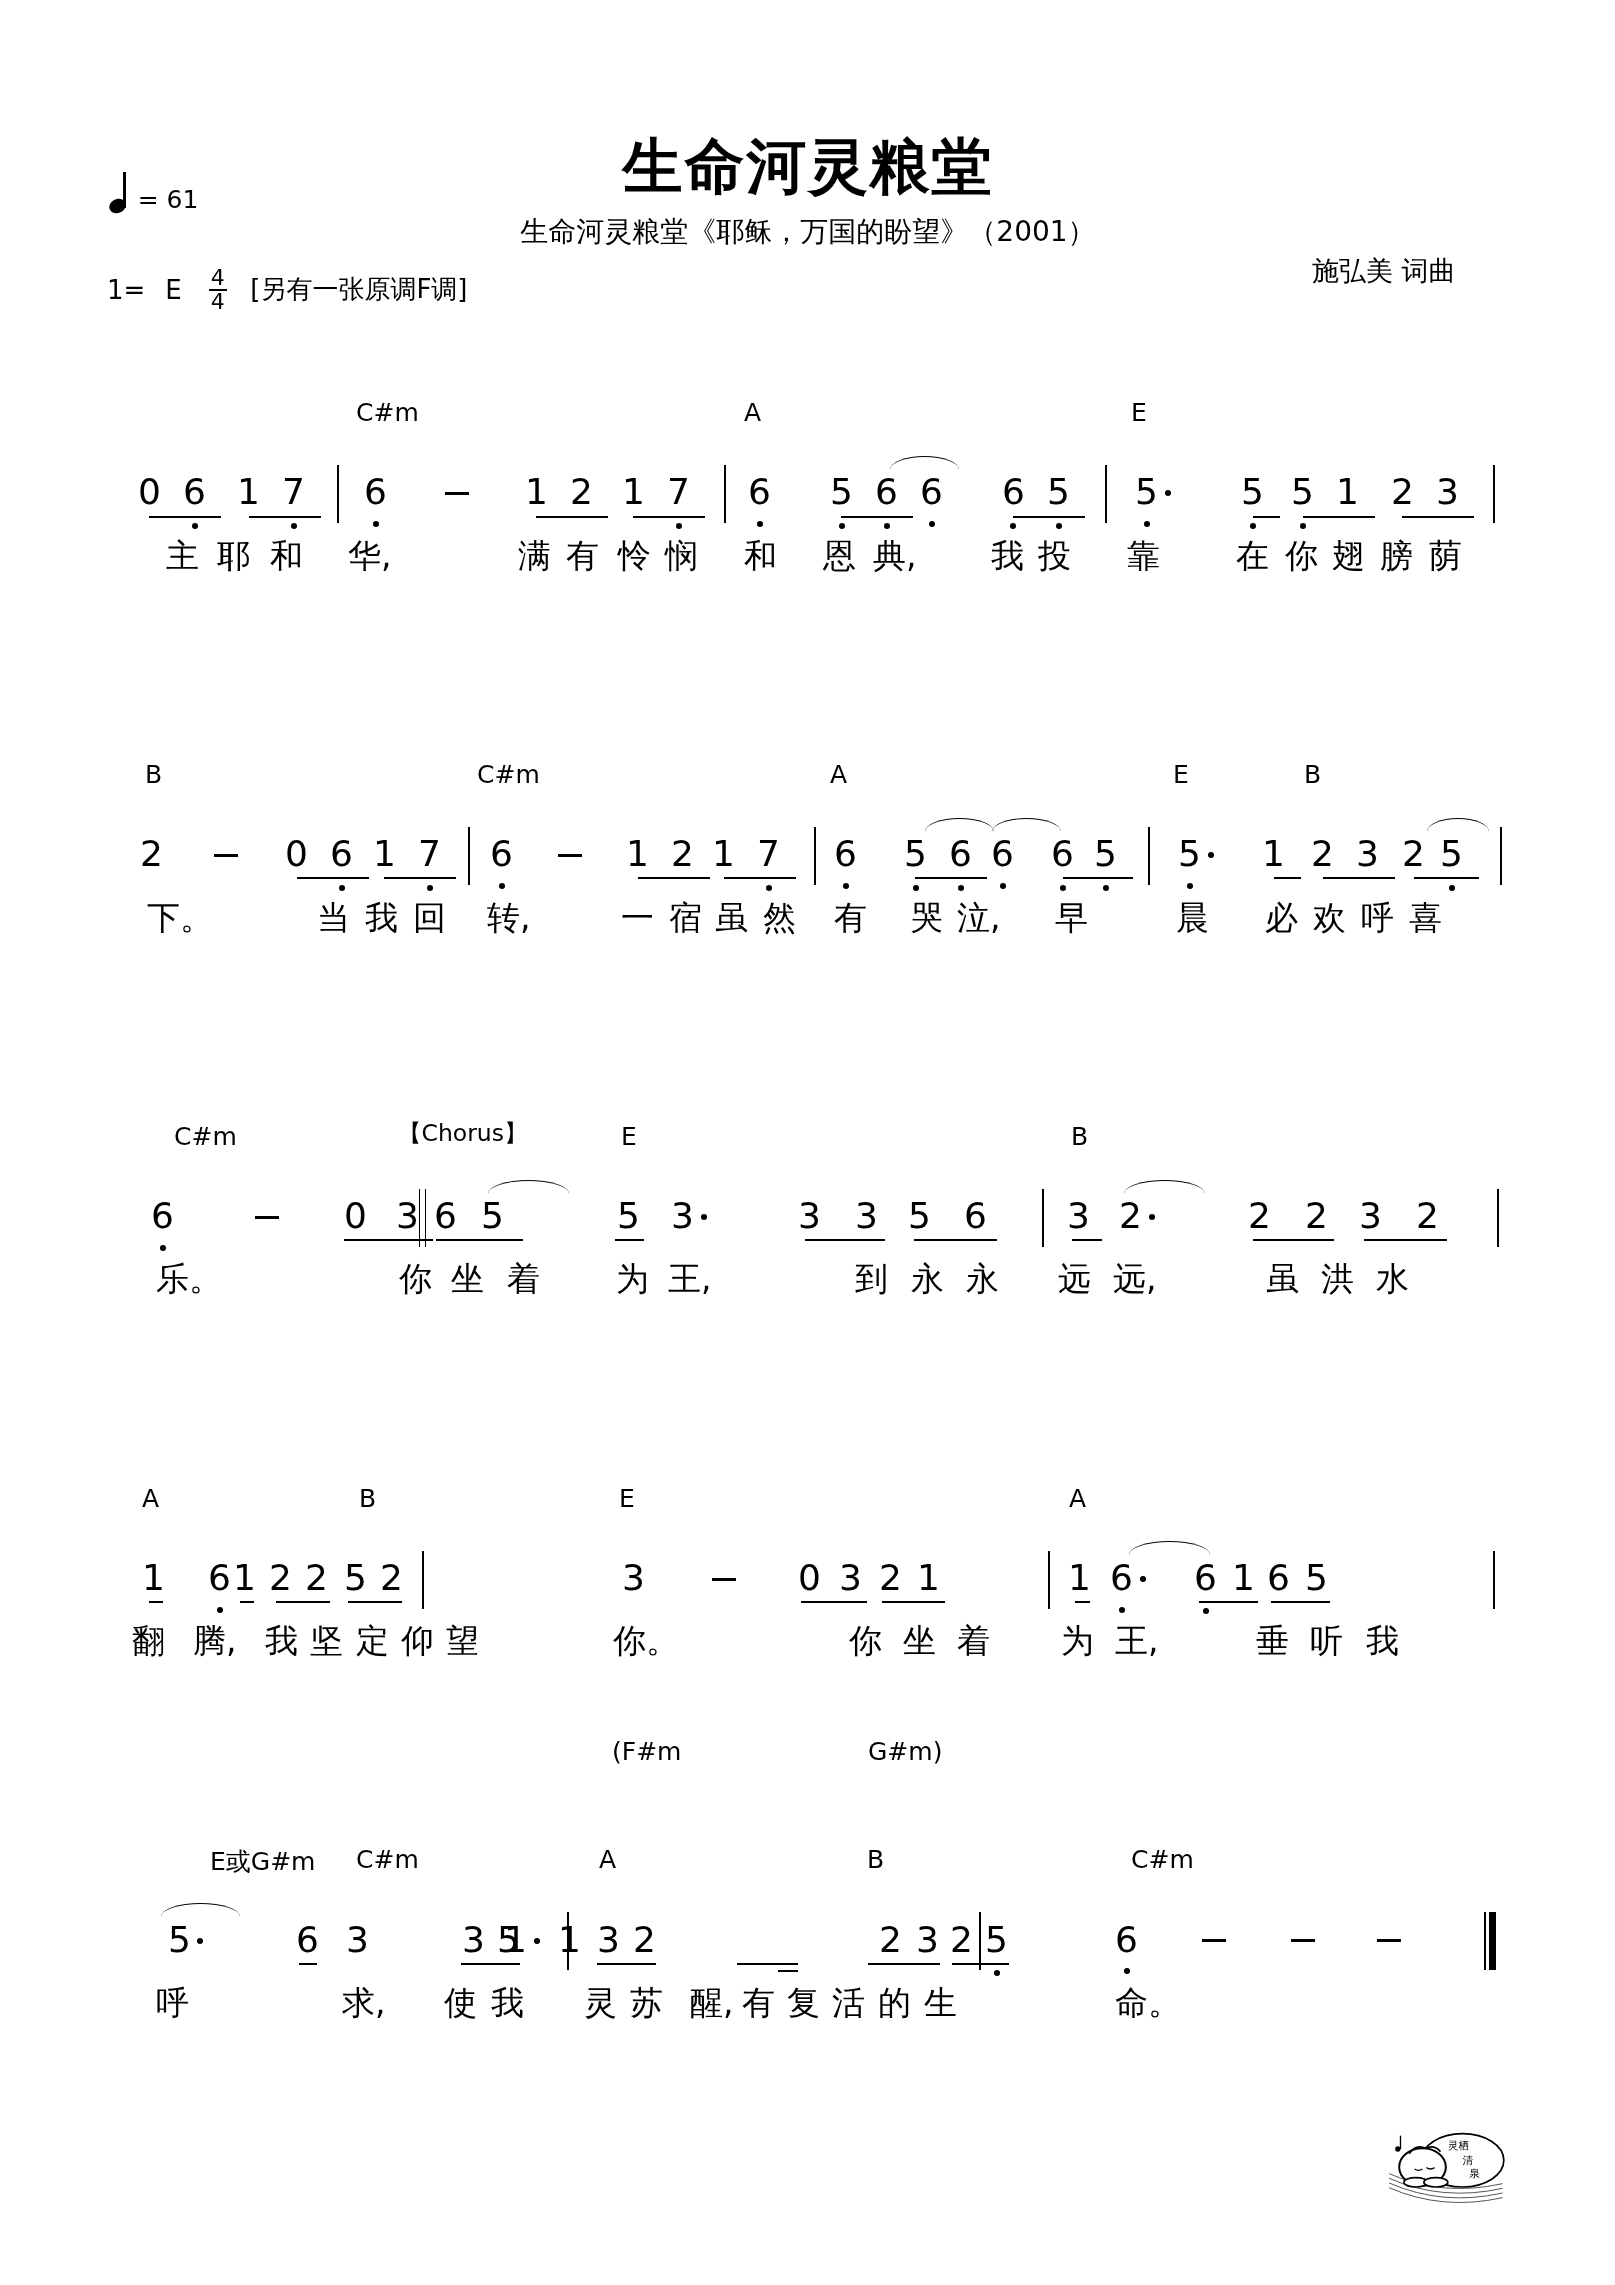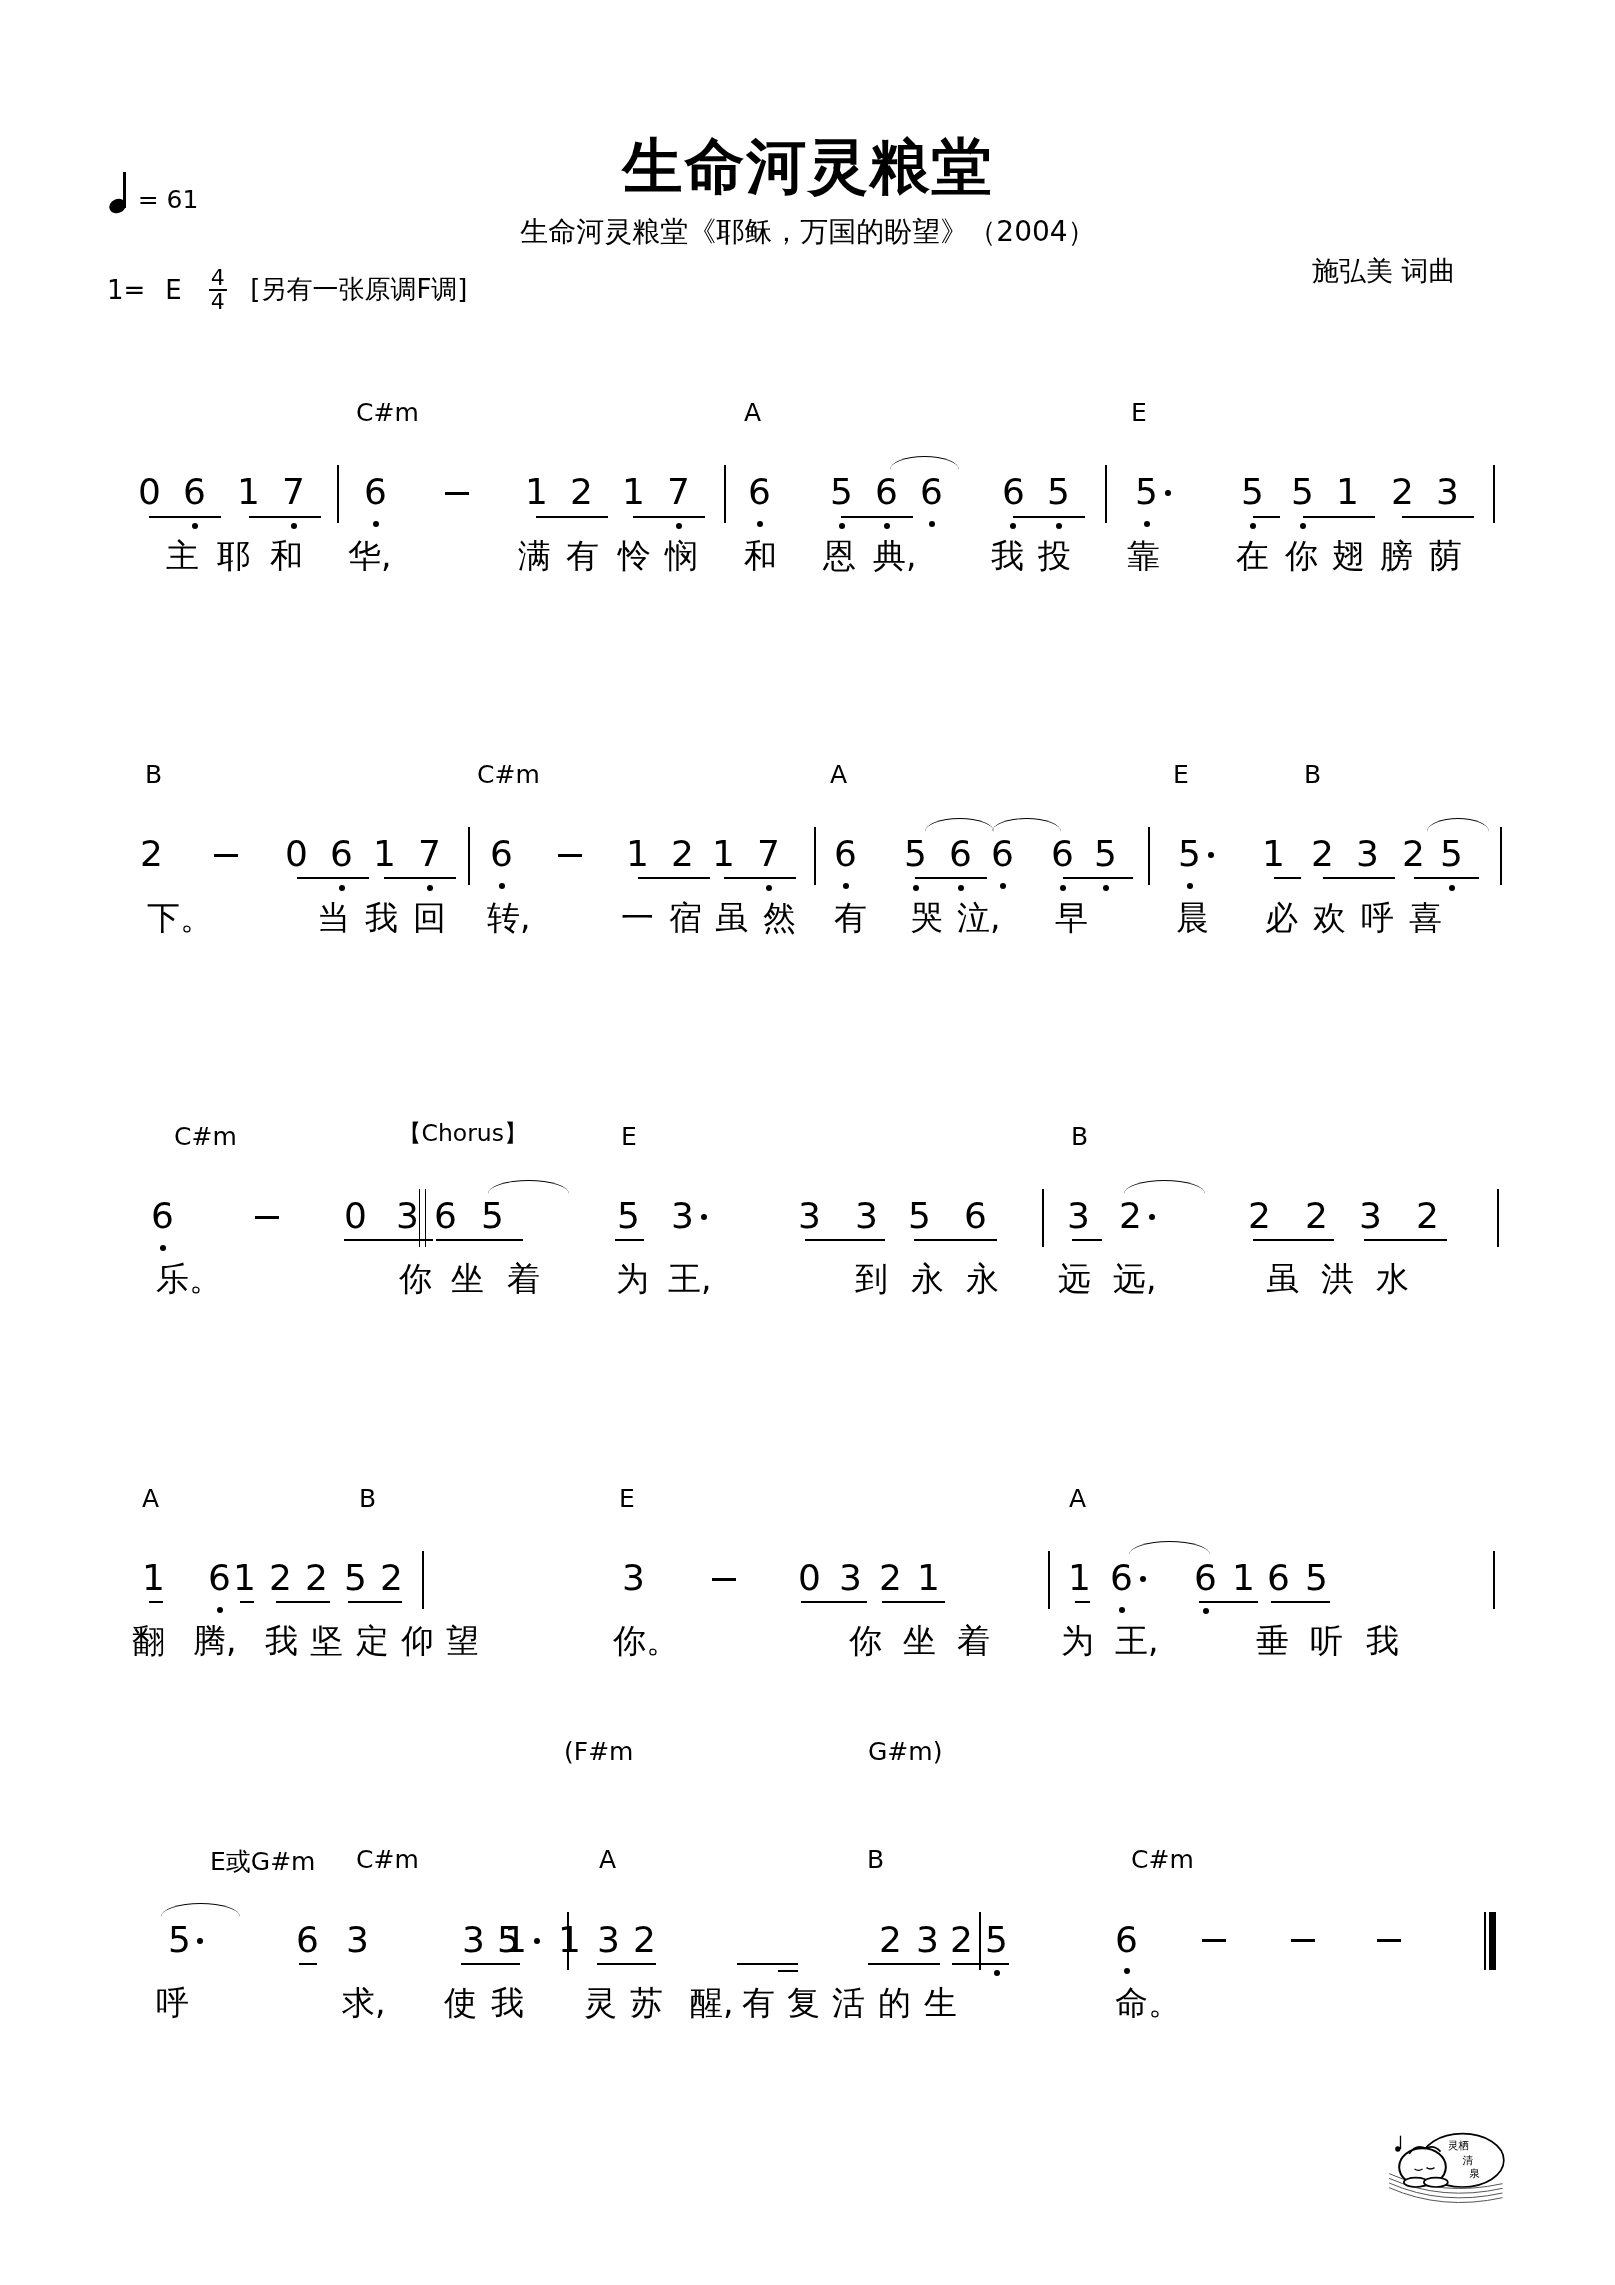--- a/index.html
+++ b/index.html
@@ -30,21 +30,21 @@
   .finalbar .thick { width: 6.3px; height: 100%; background: #000; }
   .slur { position: absolute; border-top: 1.8px solid #000; border-radius: 50% 50% 0 0 / 100% 100% 0 0; height: 12.7px; }
   .lyric { position: absolute; font-size: 33px; width: 40px; text-align: center; }
   .section { position: absolute; font-size: 23.5px; }
   .logo { position: absolute; left: 1361px; top: 2117px; width: 163px; height: 100px; }
 </style>
 </head>
 <body>
 
 <div class="abs title">生命河灵粮堂</div>
-<div class="abs subtitle">生命河灵粮堂《耶稣，万国的盼望》（2004）</div>
+<div class="abs subtitle">生命河灵粮堂《耶稣，万国的盼望》（2001）</div>
 <div class="abs tempo">
   <span class="note-glyph">
       <span class="stem"></span>
       <span class="head"></span>
     </span>
   <span>= 61</span>
 </div>
 <div class="abs key">
   <span>1=</span>
   <span style="margin-left:20px">E</span>
@@ -312,21 +312,21 @@
     <div class="lyric" style="left: 1061px; top: 1619px; width: auto; text-align: left;">为</div>
     <div class="lyric" style="left: 1115px; top: 1619px; width: auto; text-align: left;">王,</div>
     <div class="lyric" style="left: 1256px; top: 1619px; width: auto; text-align: left;">垂</div>
     <div class="lyric" style="left: 1310px; top: 1619px; width: auto; text-align: left;">听</div>
     <div class="lyric" style="left: 1366px; top: 1619px; width: auto; text-align: left;">我</div>
     <div class="chord" style="left: 210px; top: 1845px;">E或G#m</div>
     <div class="chord" style="left: 356px; top: 1845px;">C#m</div>
     <div class="chord" style="left: 599px; top: 1845px;">A</div>
     <div class="chord" style="left: 867px; top: 1845px;">B</div>
     <div class="chord" style="left: 1131px; top: 1845px;">C#m</div>
-    <div class="chord" style="left: 564px; top: 1737px;">(F#m</div>
+    <div class="chord" style="left: 612px; top: 1737px;">(F#m</div>
     <div class="chord" style="left: 868px; top: 1737px;">G#m)</div>
     <div class="num" style="left: 166px; top: 1918px;">5</div>
     <div class="adot" style="left: 197px; top: 1938px;"></div>
     <div class="num" style="left: 294px; top: 1918px;">6</div>
     <div class="num" style="left: 344px; top: 1918px;">3</div>
     <div class="num" style="left: 460px; top: 1918px;">3</div>
     <div class="num" style="left: 495px; top: 1918px;">5</div>
     <div class="num" style="left: 595px; top: 1918px;">3</div>
     <div class="num" style="left: 631px; top: 1918px;">2</div>
     <div class="num" style="left: 502px; top: 1918px;">1</div>

